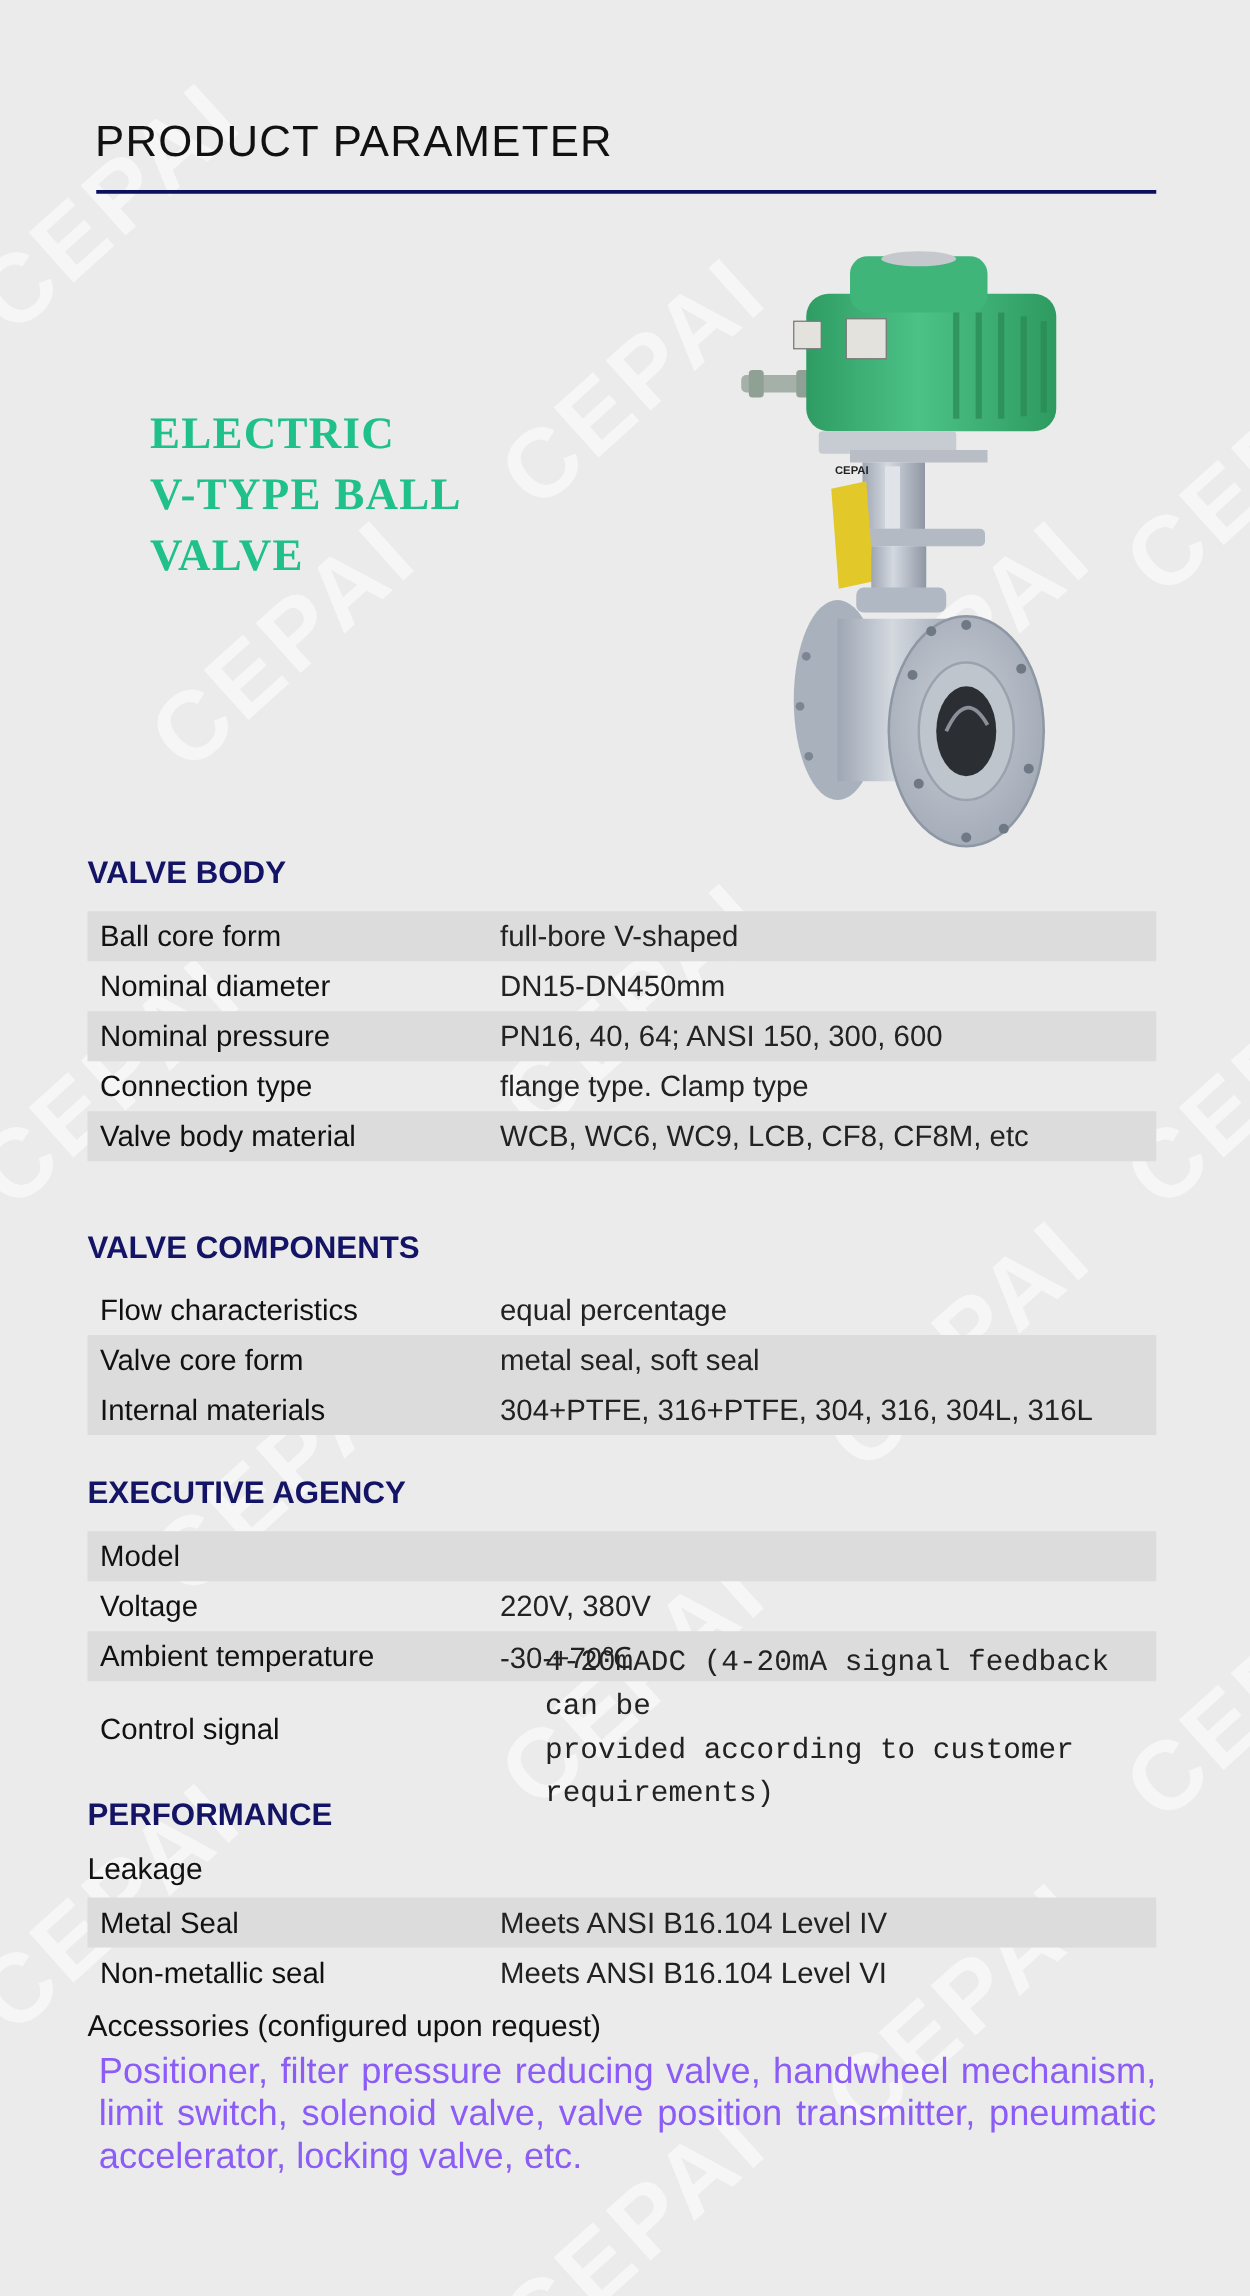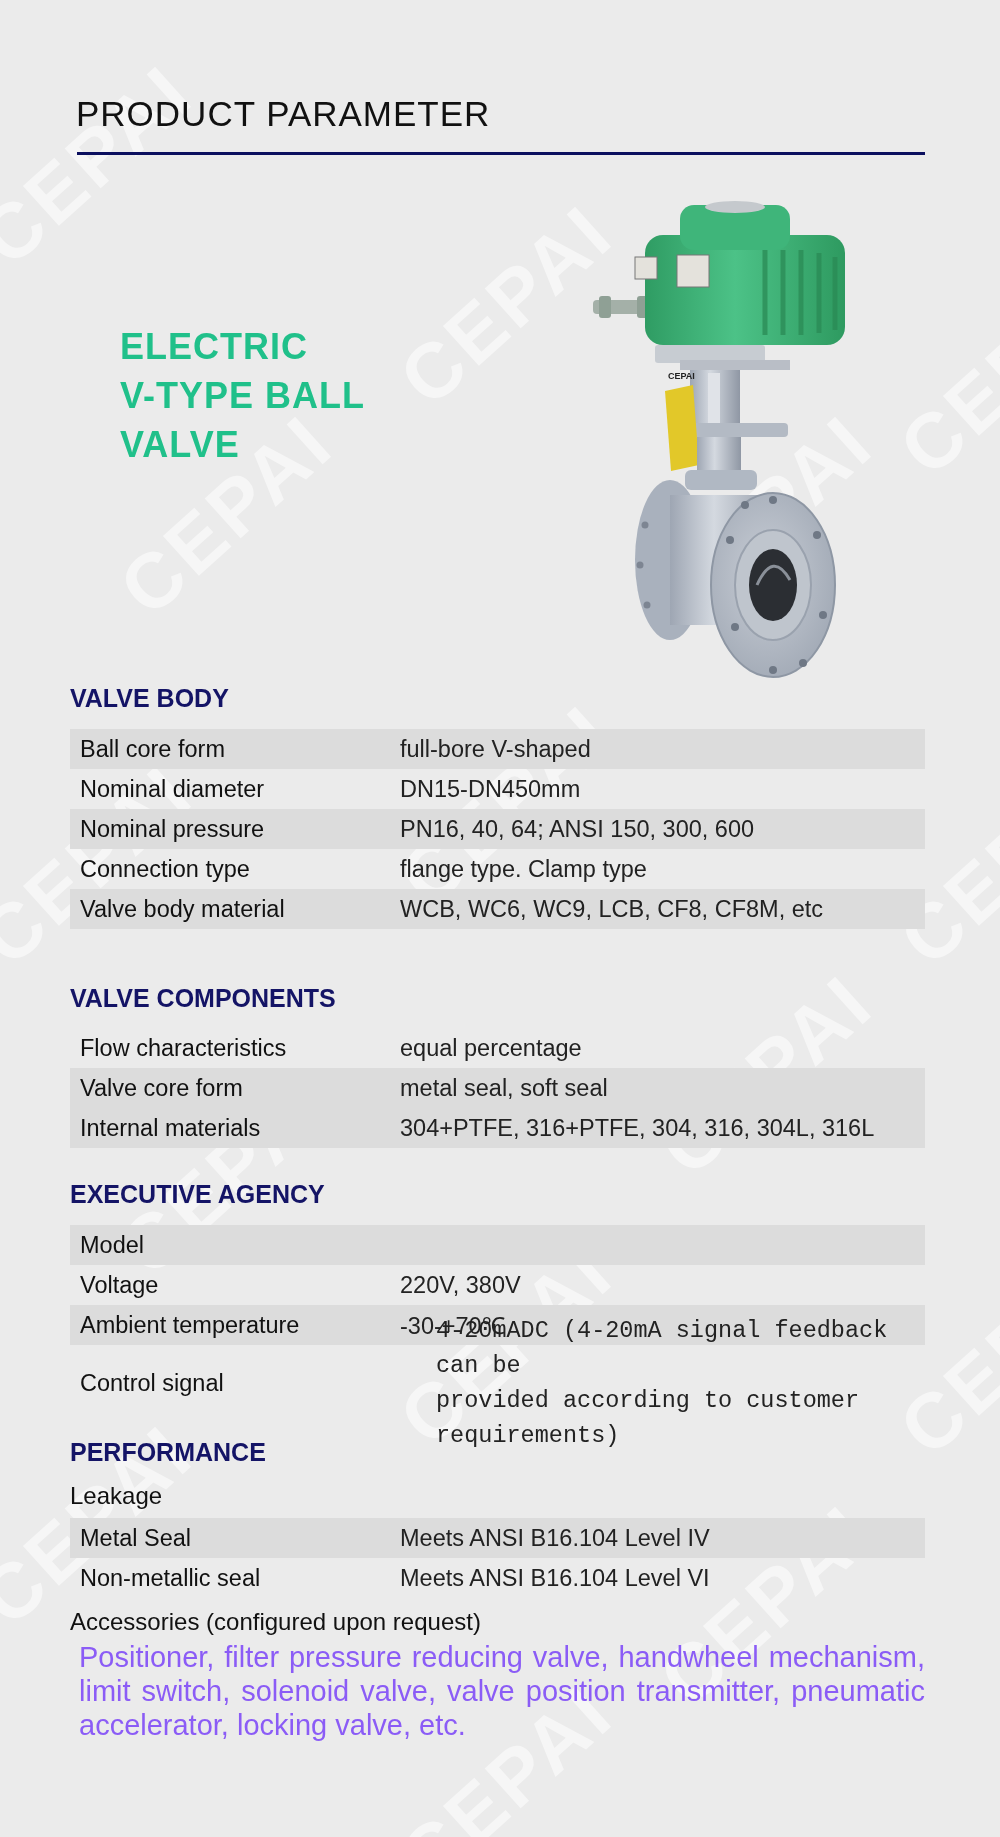--- a/index.html
+++ b/index.html
@@ -34,21 +34,21 @@
   .header-rule {
     position: absolute; left: 77px; top: 152px; width: 848px; height: 3px; background: #0b0f5e;
   }
 
   .product-title {
     position: absolute; left: 120px; top: 322px;
     font-family: "Liberation Sans", sans-serif;
     font-weight: bold; font-size: 36px; line-height: 49px;
     color: #20c08a; letter-spacing: 1px;
   }
-  .product-title div { white-space: nowrap; }
+  .product-title div { white-space: nowrap; font-family: Liberation Serif, serif; }
 
   .valve-image { position: absolute; left: 585px; top: 195px; width: 300px; height: 500px; }
 
   .section-title {
     position: absolute; left: 70px;
     font-weight: bold; font-size: 25px; color: #141466;
   }
 
   .table { position: absolute; left: 70px; width: 855px; }
   .row {

